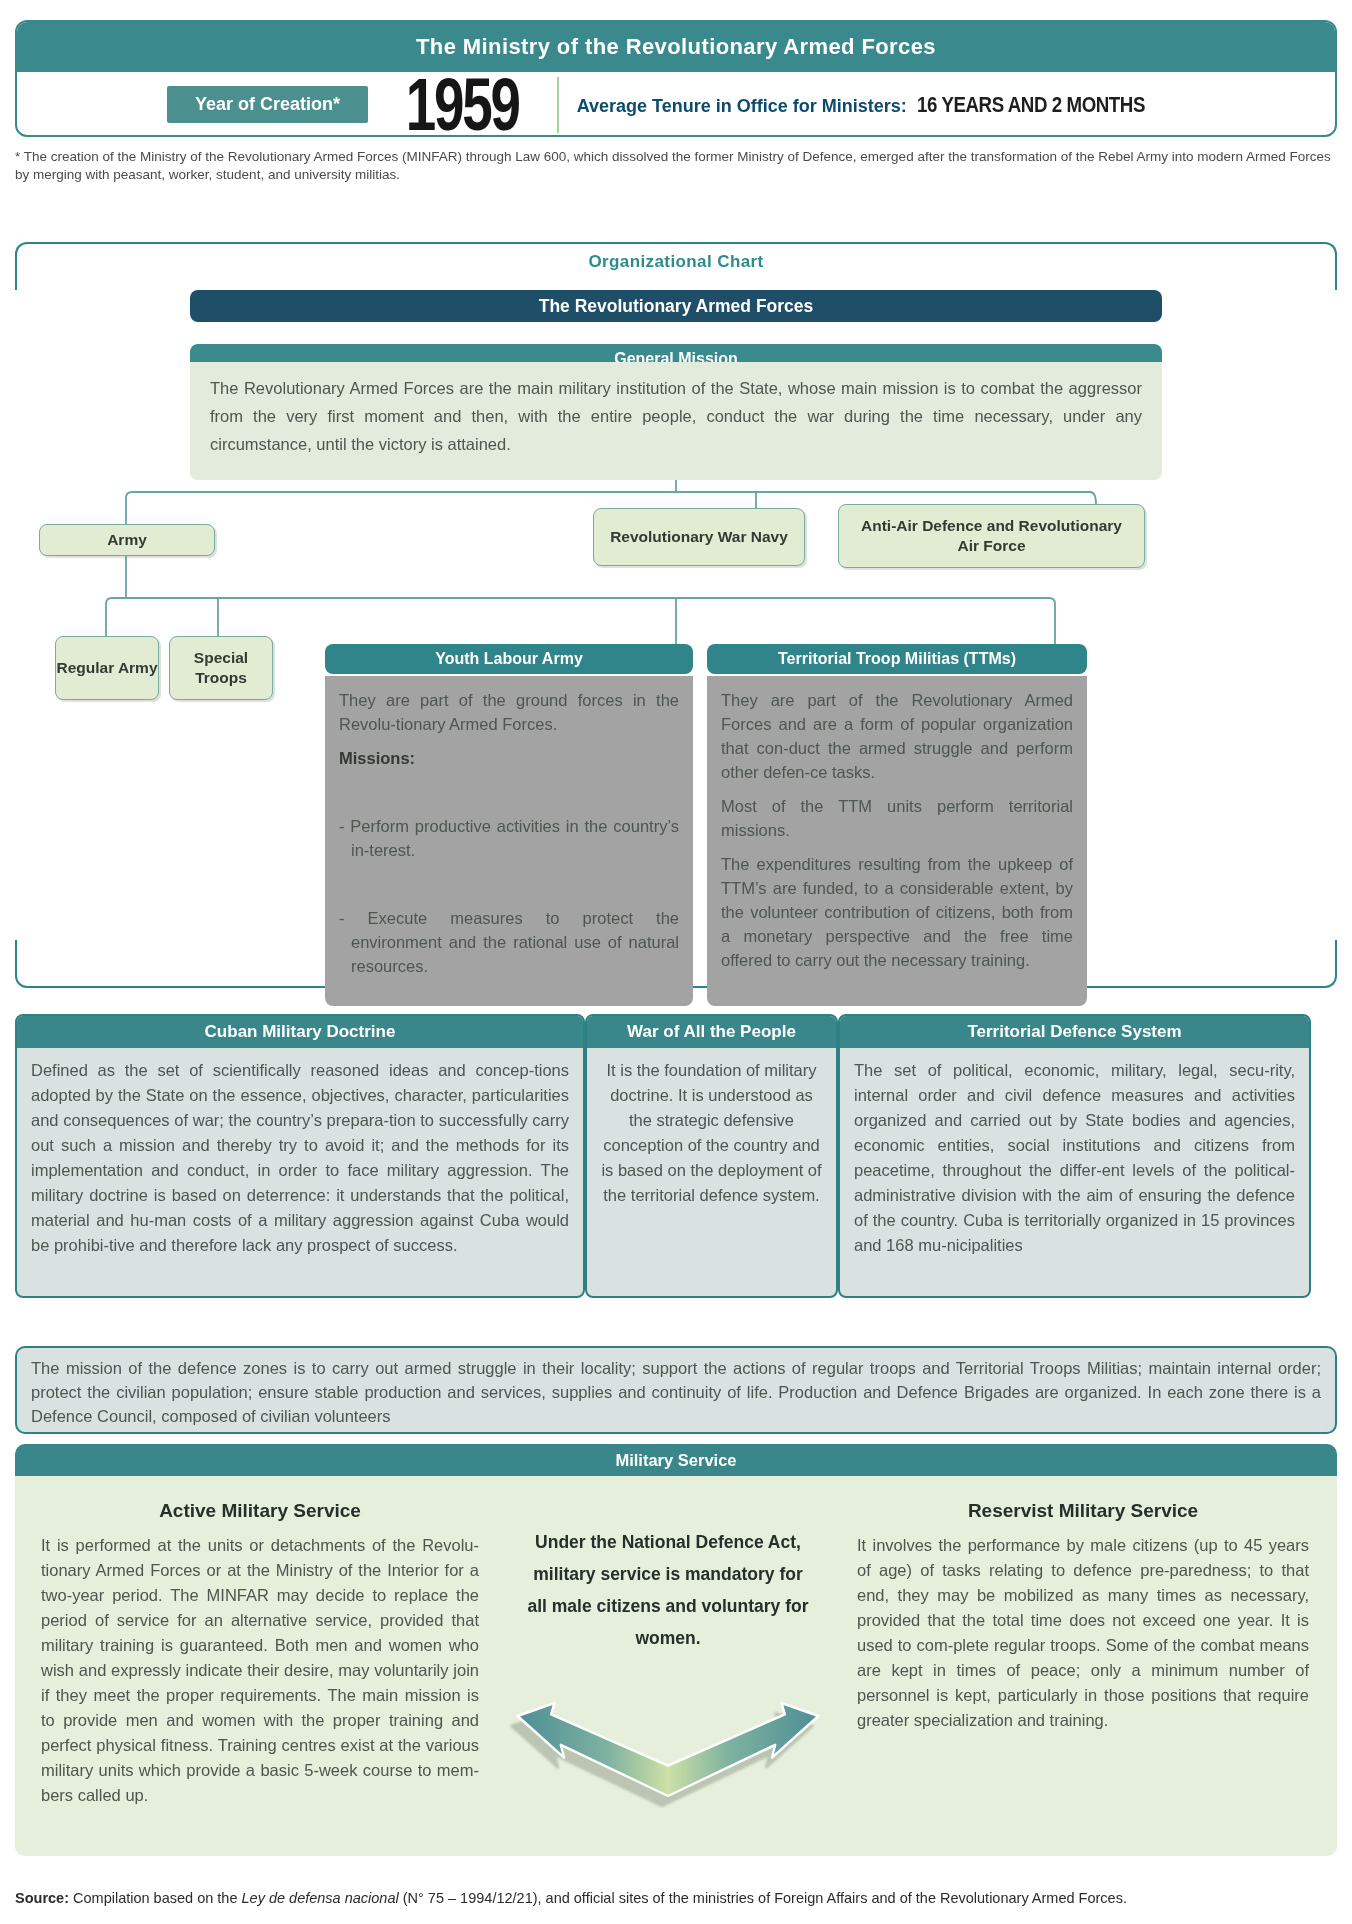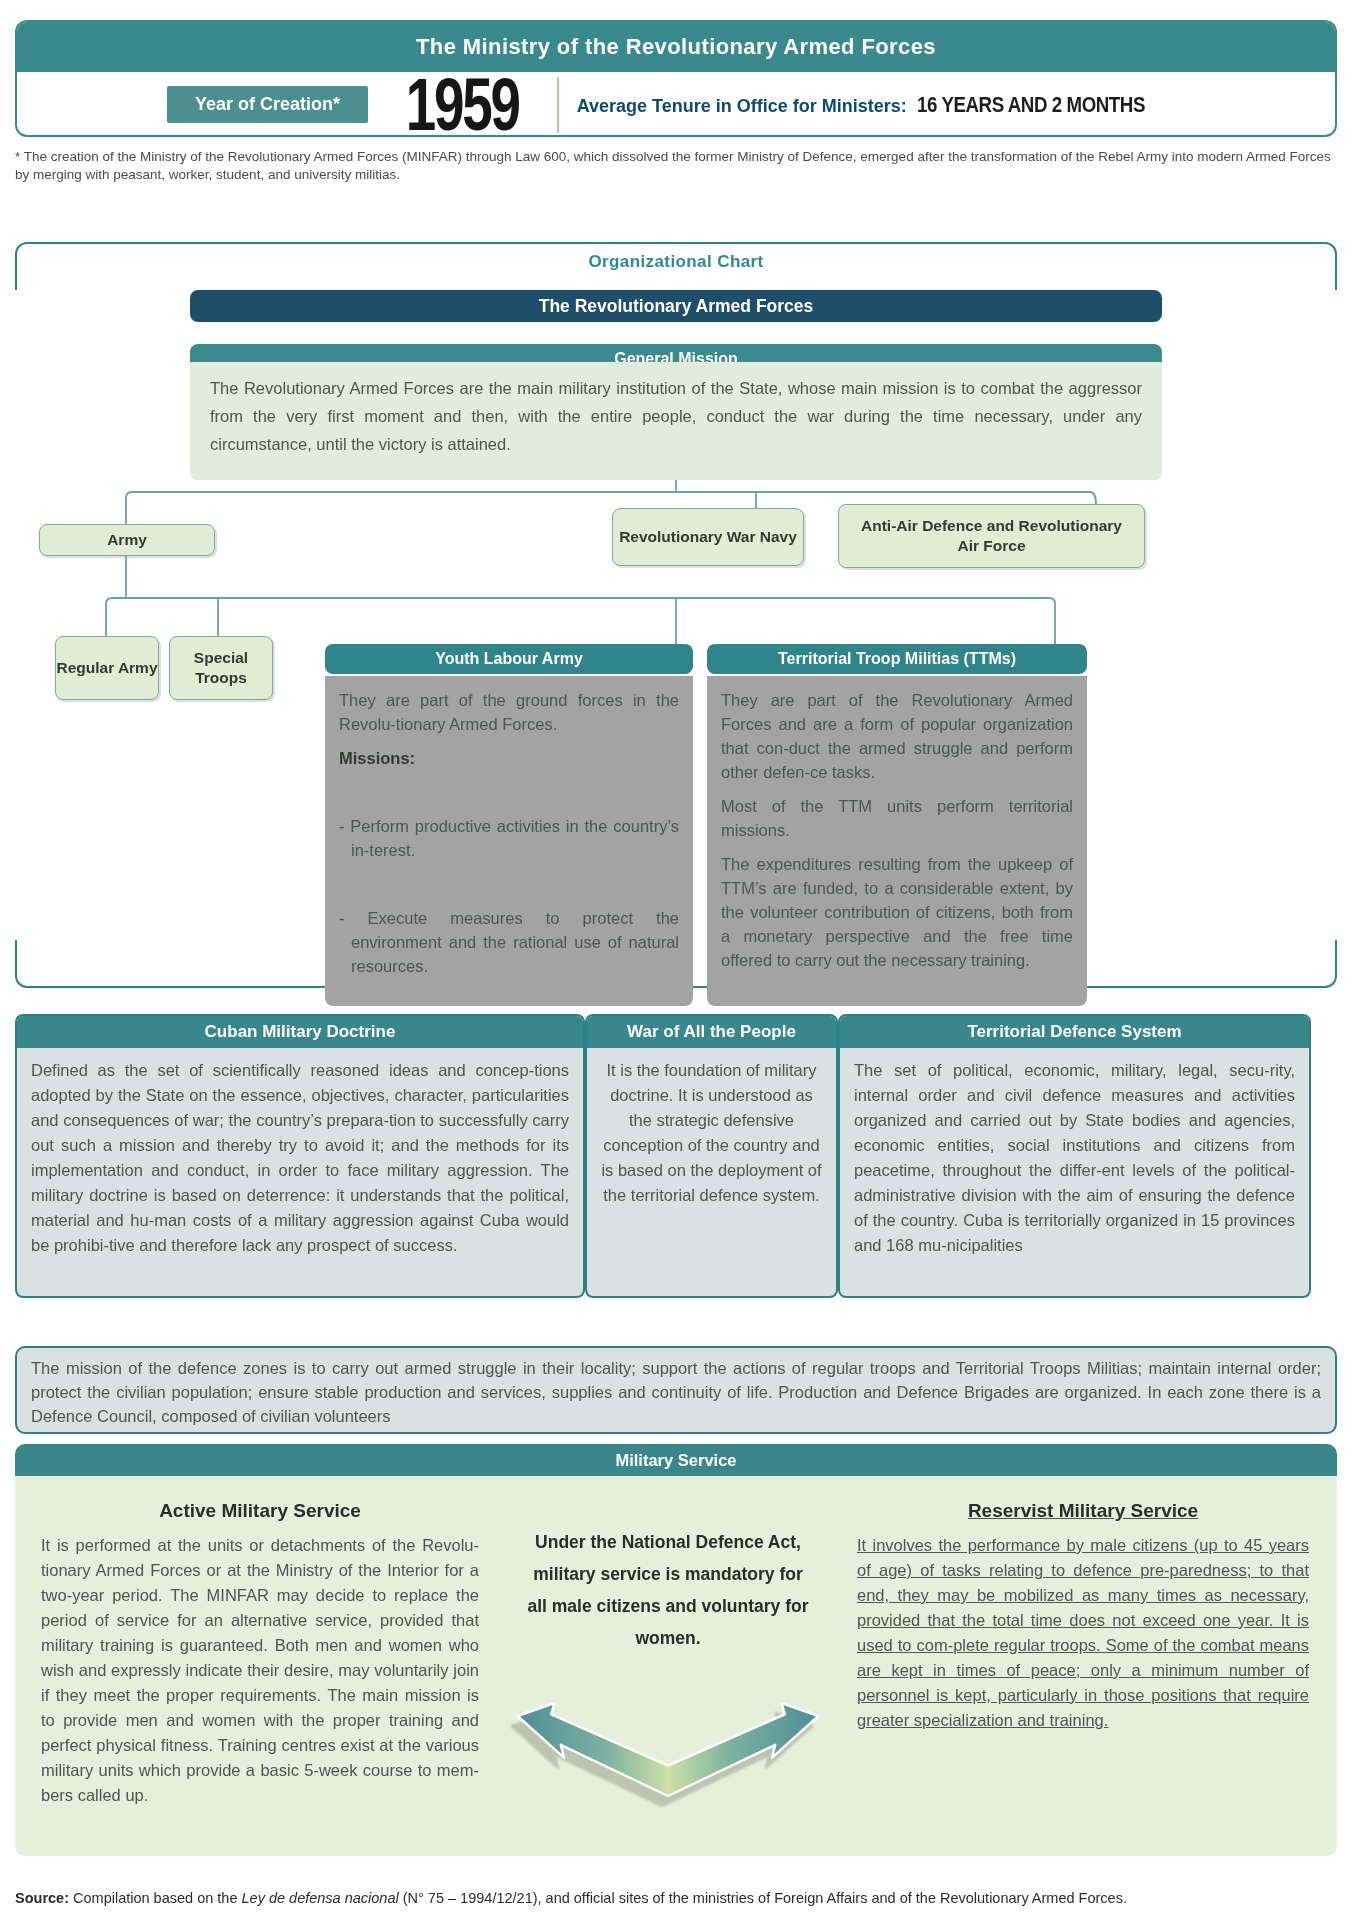--- a/index.html
+++ b/index.html
@@ -79,21 +79,21 @@
   }
   .org svg.lines { position:absolute; left:0; top:0; }
 
   .node {
     position:absolute; background:#e1ecd3; border:1.5px solid #79a9a1; border-radius:8px;
     display:flex; align-items:center; justify-content:center; text-align:center;
     font-weight:bold; color:#333a33; font-size:15.5px; line-height:1.3;
     box-shadow:2px 2px 0 rgba(120,140,120,.25);
   }
   .node-army    { left:24px;  top:282px; width:176px; height:32px; }
-  .node-navy    { left:578px; top:266px; width:192px; height:58px;margin-left:19px; }
+  .node-navy    { left:578px; top:266px; width:212px; height:58px; }
   .node-air     { left:823px; top:262px; width:307px; height:64px; padding:0 10px;}
   .node-regular { left:40px;  top:394px; width:104px; height:64px; }
   .node-special { left:154px; top:394px; width:104px; height:64px; }
 
   .panel { position:absolute; }
   .panel-youth { left:310px; top:402px; width:368px; }
   .panel-ttm   { left:692px; top:402px; width:380px; }
   .panel-head {
     background:#2f8589; color:#fff; border-radius:8px;
     height:30px; display:flex; align-items:center; justify-content:center;
@@ -143,21 +143,21 @@
     display:flex; padding:22px 26px 0 26px; gap:24px;
   }
   .ms-col-title { text-align:center; font-size:19px; font-weight:bold; color:#26302a; margin-bottom:10px; }
   .ms-active { width:438px; font-size:16.5px; line-height:25px; text-align:justify; }
   .ms-middle { width:330px; display:flex; flex-direction:column; align-items:center; }
   .ms-mandate {
     margin-top:28px; font-size:17.5px; font-weight:bold; color:#26302a;
     text-align:center; line-height:32px; width:290px;
   }
   .ms-arrow { margin-top:30px; filter:drop-shadow(-6px 10px 1px rgba(110,120,100,.35)); }
-  .ms-reservist { width:452px; font-size:16.5px; line-height:25px; text-align:justify;text-decoration:underline; }
+  .ms-reservist { width:452px; font-size:16.5px; line-height:25px; text-align:justify; }
 
   
   .source { position:absolute; left:15px; top:1890px; width:1322px; font-size:14.5px; color:#2b2b2b; }
   .source b { font-weight:bold; }
   .source i { font-style:italic; }
 </style>
 </head>
 <body>
 
 <div class="page">

